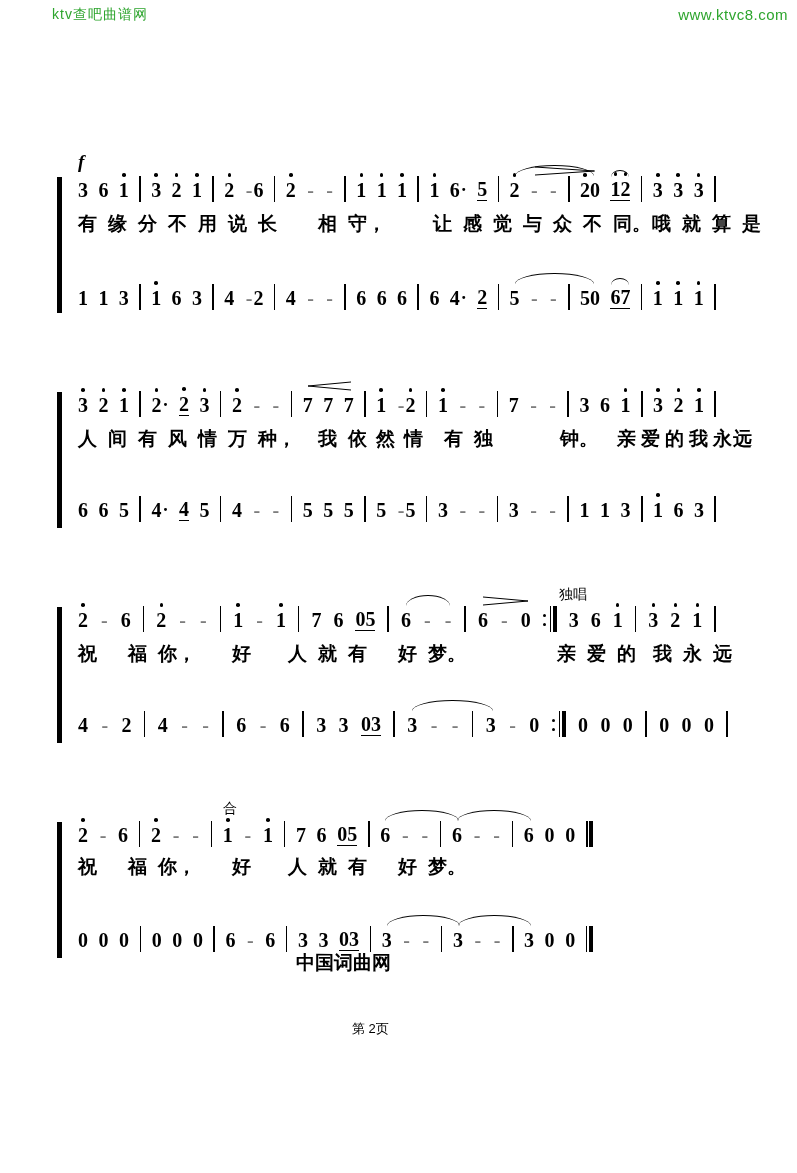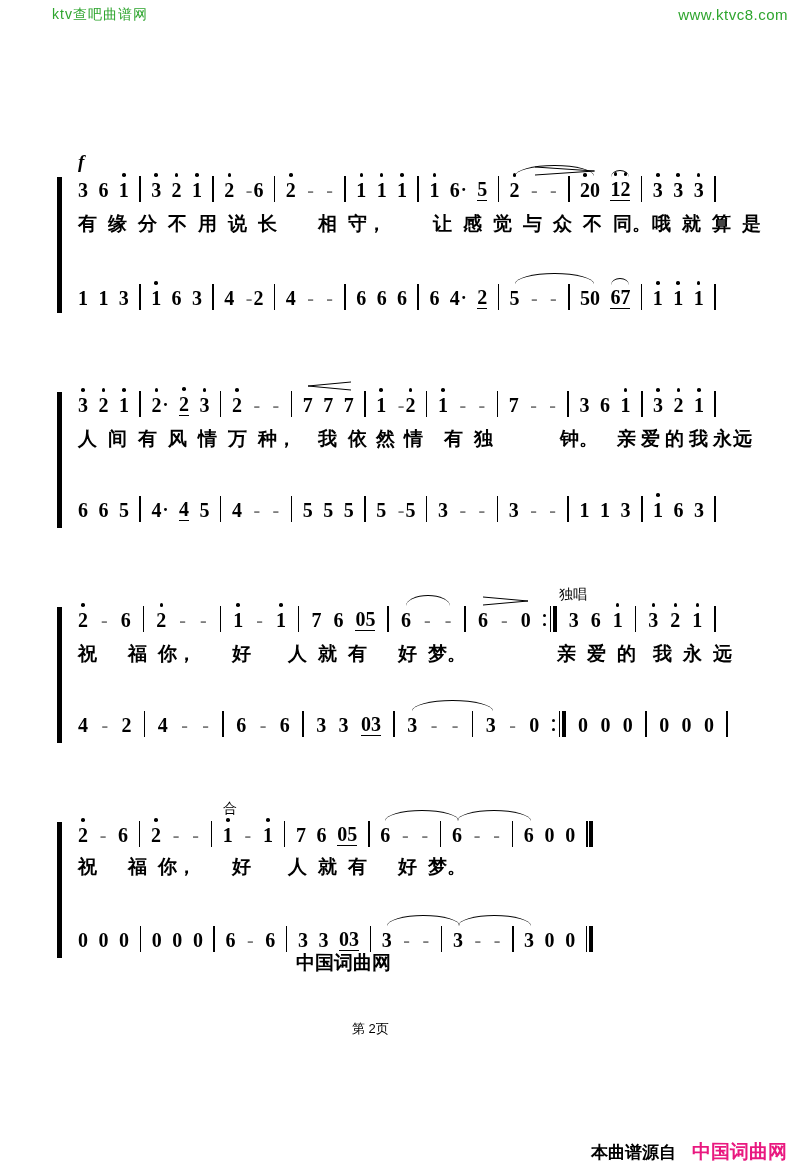--- a/index.html
+++ b/index.html
@@ -826,17 +826,13 @@
         <div class="slur" style="left: 380px; width: 73px; top: -14px;"></div>
       </div>
     </div>
 
   <div class="credits">
     <span class="cred-cn">中国词曲网</span>
   </div>
 
   <div class="pagenum">第 2页</div>
 
-  <div class="src">
-    <span class="src-prefix">本曲谱源自</span>
-    <span class="src-site">中国词曲网</span>
-  </div>
 </div>
 
 </body></html>

